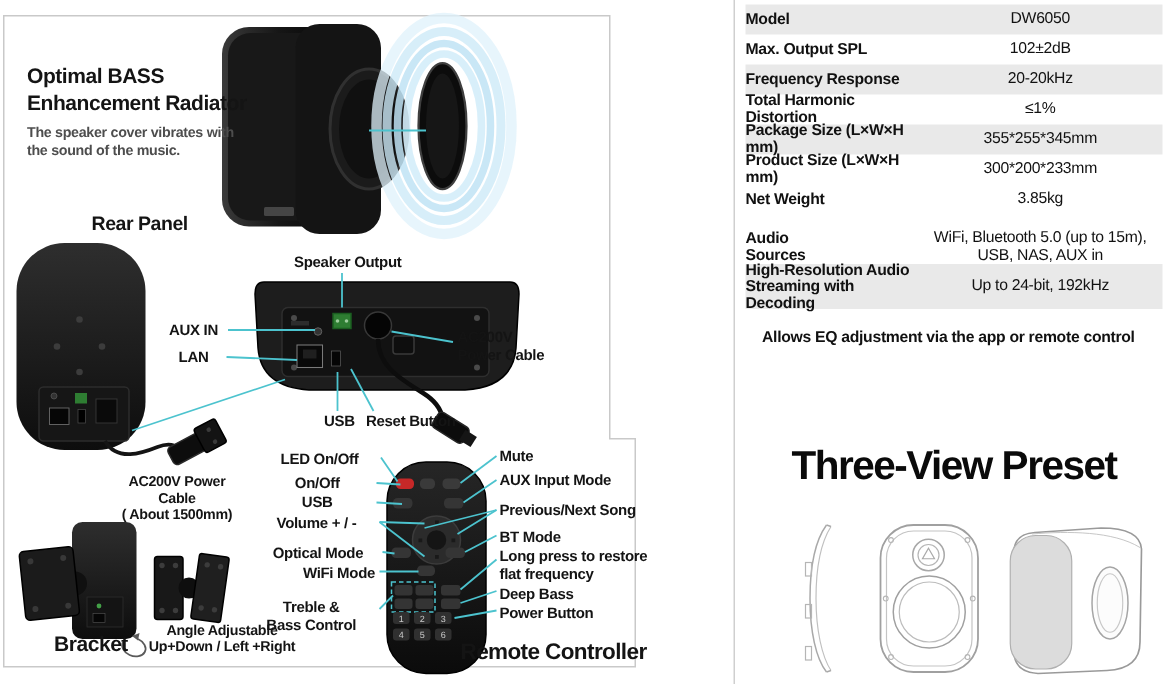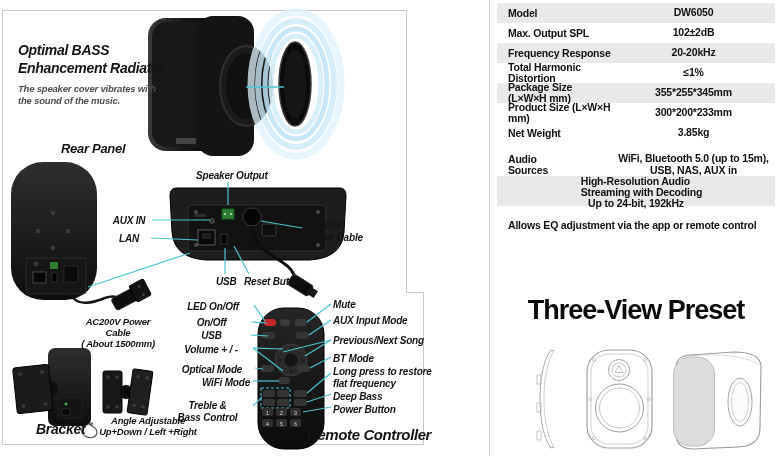--- a/index.html
+++ b/index.html
@@ -1,40 +1,40 @@
 <!DOCTYPE html>
 <html><head>
 <meta charset="utf-8">
 <style>
   html,body{margin:0;padding:0;background:#fff;}
   body{width:780px;height:456px;position:relative;overflow:hidden;
        font-family:"Liberation Sans",sans-serif;}
   .abs{position:absolute;}
   .lbl{position:absolute;font-weight:bold;font-size:10px;color:#141414;
-       letter-spacing:-0.2px;line-height:11.5px;white-space:pre-line;font-style:italic;}
+       letter-spacing:-0.2px;line-height:11.5px;white-space:pre-line;}
   .ra{text-align:center;}
   .ctr{text-align:center;}
   .h-bass{font-size:14px;line-height:18px;letter-spacing:-0.3px;}
   .h-sec{font-size:13px;letter-spacing:-0.3px;padding-left:32px;}
   .h-sec2{font-size:14px;letter-spacing:-0.3px;}
   .h-remote{font-size:15px;letter-spacing:-0.4px;}
   .desc{font-size:9.5px;color:#4d4d4d;line-height:11.5px;font-weight:bold;}
   .small{font-size:9.5px;line-height:11px;}
   
   #divider{left:489px;top:0;width:1px;height:456px;background:#cfcfcf;}
   #spec{left:497px;top:3px;width:278px;}
   .srow{display:flex;align-items:center;height:20px;}
   .srow.shade{background:#e9e9e9;}
-  .srow .sl{flex:1;padding-left:11px;font-weight:bold;font-size:10.5px;
+  .srow .sl{flex:1;font-weight:bold;font-size:10.5px;
             letter-spacing:-0.2px;color:#111;white-space:pre-line;line-height:11px;}
-  .srow .sv{width:163px;text-align:center;font-weight:bold;font-size:10.5px;
+  .srow .sv{width:163px;text-align:center;font-weight:normal;font-size:10.5px;
             letter-spacing:-0.2px;color:#111;white-space:pre-line;line-height:11.5px;}
   .srow.t32{height:32px;}
   .srow.t33{height:33px;align-items:flex-end;}
-  .srow.t30{height:30px;flex-direction:column;}
+  .srow.t30{height:30px;}
   #spec-footer{margin-top:13px;padding-left:11px;font-weight:bold;font-size:10.5px;
                letter-spacing:-0.2px;color:#111;}
   #tv-title{left:497px;top:295px;width:278px;text-align:center;font-weight:bold;
             font-size:27px;letter-spacing:-1px;color:#0a0a0a;}
   svg text{font-family:"Liberation Sans",sans-serif;}
 </style>
 </head>
 <body>
 
 <svg class="abs" style="left:0;top:0" width="430" height="456" viewBox="0 0 430 456">

